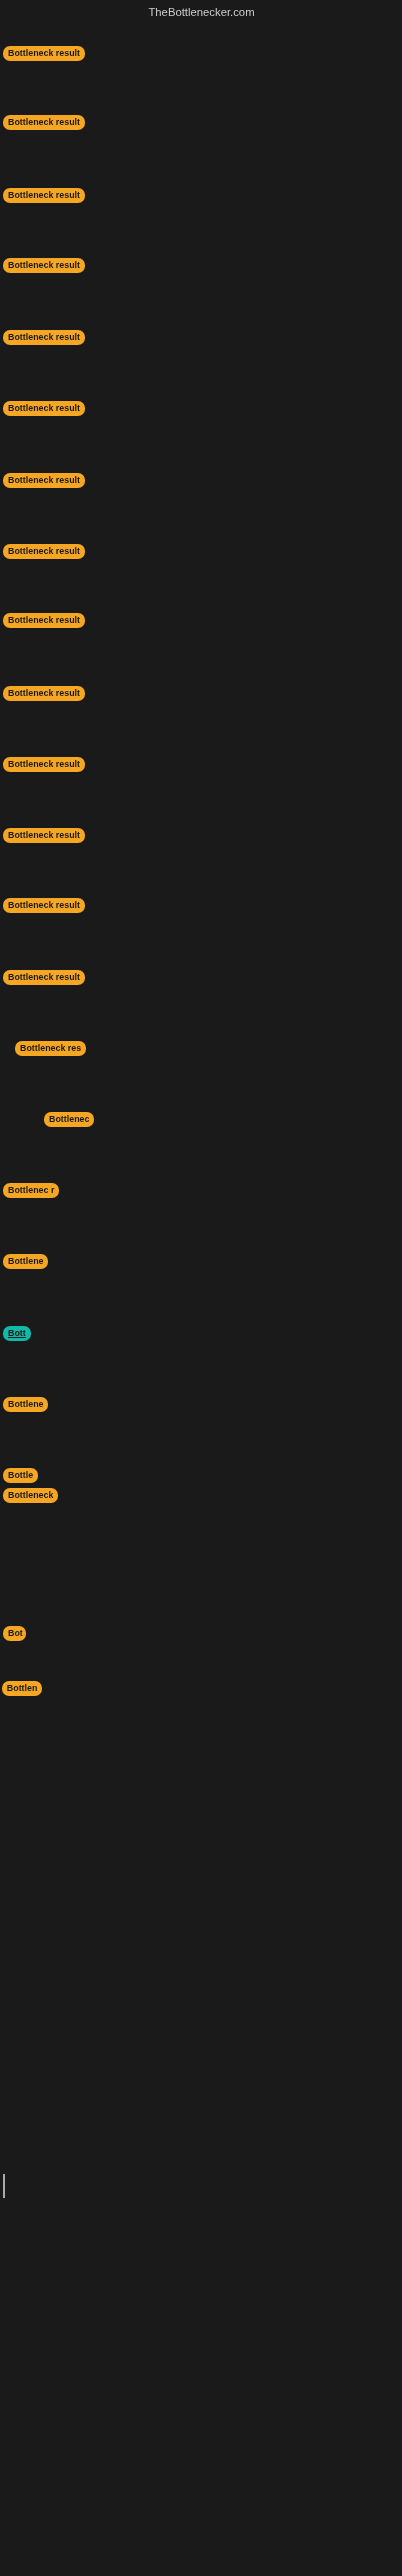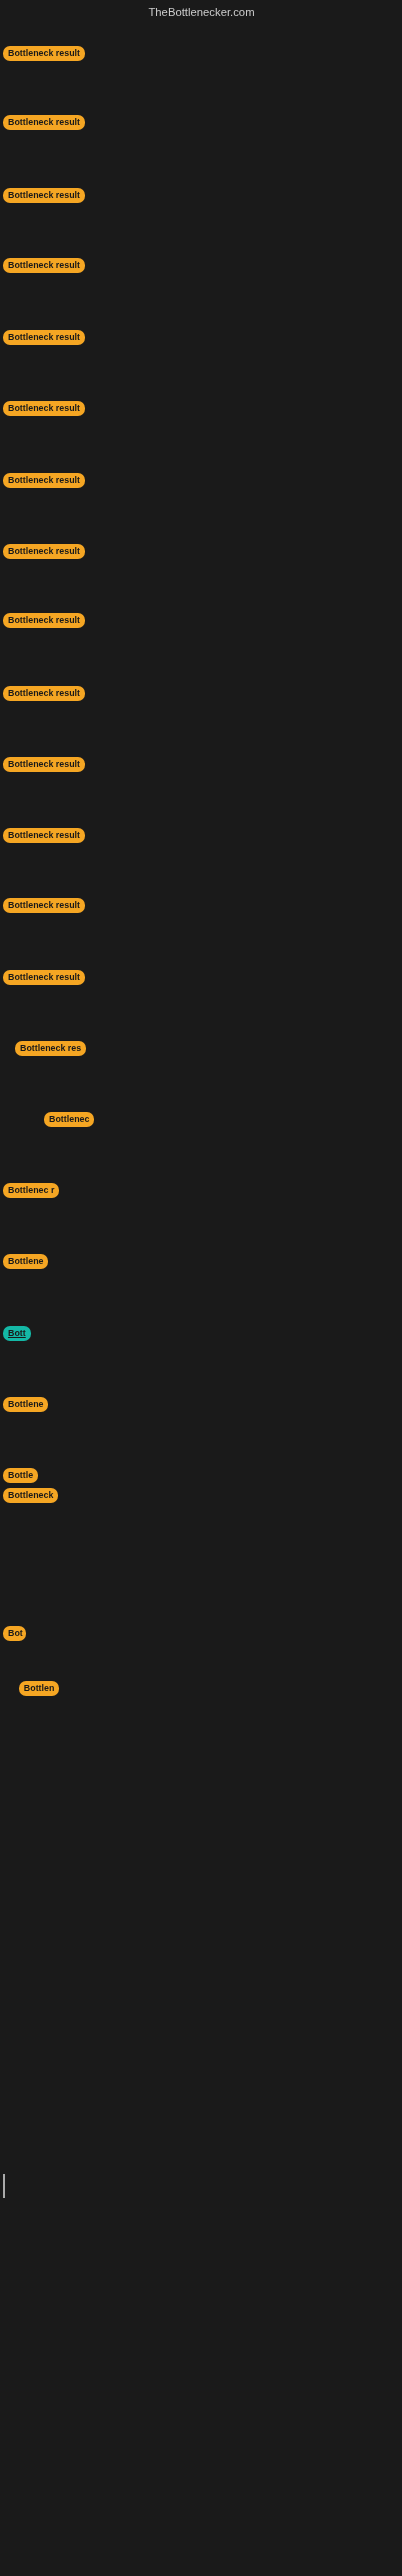--- a/index.html
+++ b/index.html
@@ -58,17 +58,17 @@
     <div style="position: absolute; top: 970px; left: 3.2px;"><span class="bottleneck-badge" style="max-width: 97px; background-color: rgb(245, 166, 35); color: rgb(26, 26, 26);">Bottleneck result</span></div>
     <div style="position: absolute; top: 1041px; left: 3.2px;"><span class="bottleneck-badge" style="max-width: 76px; background-color: rgb(245, 166, 35); color: rgb(26, 26, 26); margin-left: 12px;">Bottleneck res</span></div>
     <div style="position: absolute; top: 1112px; left: 3.2px; margin-left: 41px;"><span class="bottleneck-badge" style="max-width: 52px; background-color: rgb(245, 166, 35); color: rgb(26, 26, 26);">Bottlenec</span></div>
     <div style="position: absolute; top: 1183px; left: 3.2px;"><span class="bottleneck-badge" style="max-width: 63px; background-color: rgb(245, 166, 35); color: rgb(26, 26, 26);">Bottlenec r</span></div>
     <div style="position: absolute; top: 1254px; left: 3.2px;"><span class="bottleneck-badge" style="max-width: 47px; background-color: rgb(245, 166, 35); color: rgb(26, 26, 26);">Bottlene</span></div>
     <div style="position: absolute; top: 1326px; left: 3.2px;"><span class="bottleneck-badge" style="max-width: 28px; background-color: #14b8a6; color: rgb(26, 26, 26); text-decoration: underline;">Bott</span></div>
     <div style="position: absolute; top: 1397px; left: 3.2px;"><span class="bottleneck-badge" style="max-width: 47px; background-color: rgb(245, 166, 35); color: rgb(26, 26, 26);">Bottlene</span></div>
     <div style="position: absolute; top: 1468px; left: 3.2px;"><span class="bottleneck-badge" style="max-width: 35px; background-color: rgb(245, 166, 35); color: rgb(26, 26, 26);">Bottle</span></div>
     <div style="position: absolute; top: 1488px; left: 3.2px;"><span class="bottleneck-badge" style="max-width: 58px; background-color: rgb(245, 166, 35); color: rgb(26, 26, 26);">Bottleneck</span></div>
     <div style="position: absolute; top: 1610px; left: 3.2px; margin-top: 16px;"><span class="bottleneck-badge" style="max-width: 22.5px; background-color: rgb(245, 166, 35); color: rgb(26, 26, 26);">Bot</span></div>
-    <div style="position: absolute; top: 1681px; left: 19px;"><span class="bottleneck-badge" style="max-width: 42px; background-color: rgb(245, 166, 35); color: rgb(26, 26, 26);">Bottlen</span></div>
+    <div style="position: absolute; top: 1681px; left: 2px;"><span class="bottleneck-badge" style="max-width: 42px; background-color: rgb(245, 166, 35); color: rgb(26, 26, 26);">Bottlen</span></div>
   </div>
 
 <div style="position: absolute; left: 3.2px; top: 2174px; width: 1.6px; height: 24px; background: #aaaaaa;"></div>
 
 
 </body></html>

